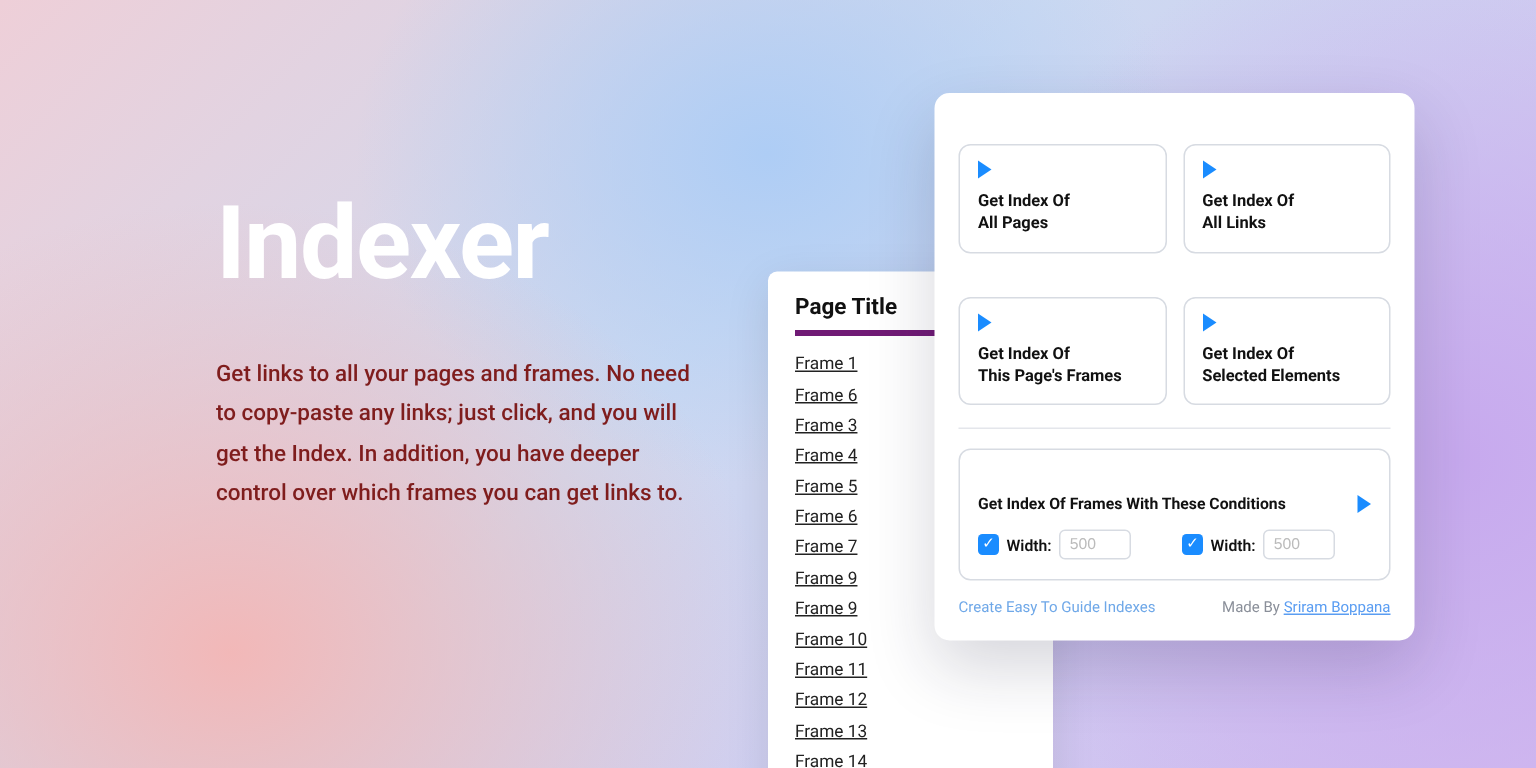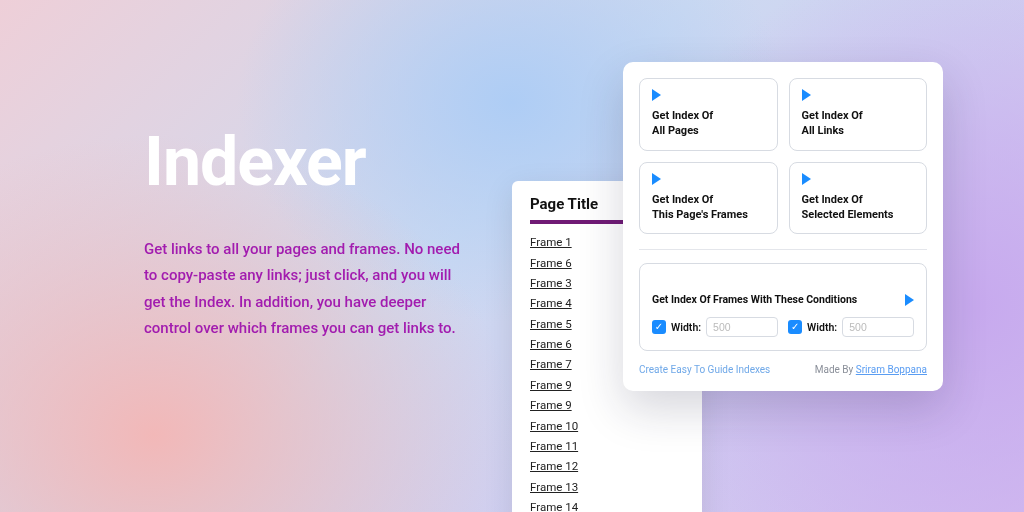--- a/index.html
+++ b/index.html
@@ -26,21 +26,21 @@
 .hero h1 {
   font-size: 68px;
   font-weight: 700;
   letter-spacing: -1px;
   margin-bottom: 34px;
 }
 .hero p {
   font-size: 15px;
   line-height: 1.75;
   font-weight: 500;
-  color: #a21caf;
+  color: #7f1d1d;
 }
 
 
 .frame-panel {
   position: absolute;
   left: 512px;
   top: 181px;
   width: 190px;
   height: 400px;
   background: #fff;
@@ -80,20 +80,21 @@
   display: grid;
   grid-template-columns: 1fr 1fr;
   gap: 11px;
 }
 .action-btn {
   border: 1px solid #d7dbe2;
   border-radius: 8px;
   padding: 10px 12px 11px;
   cursor: pointer;
   background: #fff;
+  margin-top: 18px;
 }
 .action-btn .tri {
   width: 0; height: 0;
   border-left: 9px solid #1a8cff;
   border-top: 6px solid transparent;
   border-bottom: 6px solid transparent;
   margin-bottom: 8px;
 }
 .action-btn .lbl {
   font-size: 11px;
@@ -152,21 +153,21 @@
   line-height: 1;
   flex-shrink: 0;
   cursor: pointer;
 }
 .cond-field .flabel {
   font-size: 10.5px;
   font-weight: 600;
   color: #111;
 }
 .cond-field input {
-  width: 72px;
+  width: 48px;
   border: 1px solid #d7dbe2;
   border-radius: 4px;
   padding: 3px 6px;
   font-size: 10.5px;
   color: #888;
 }
 .cond-field input::placeholder { color: #bbb; }
 
 .footer-row {
   display: flex;

